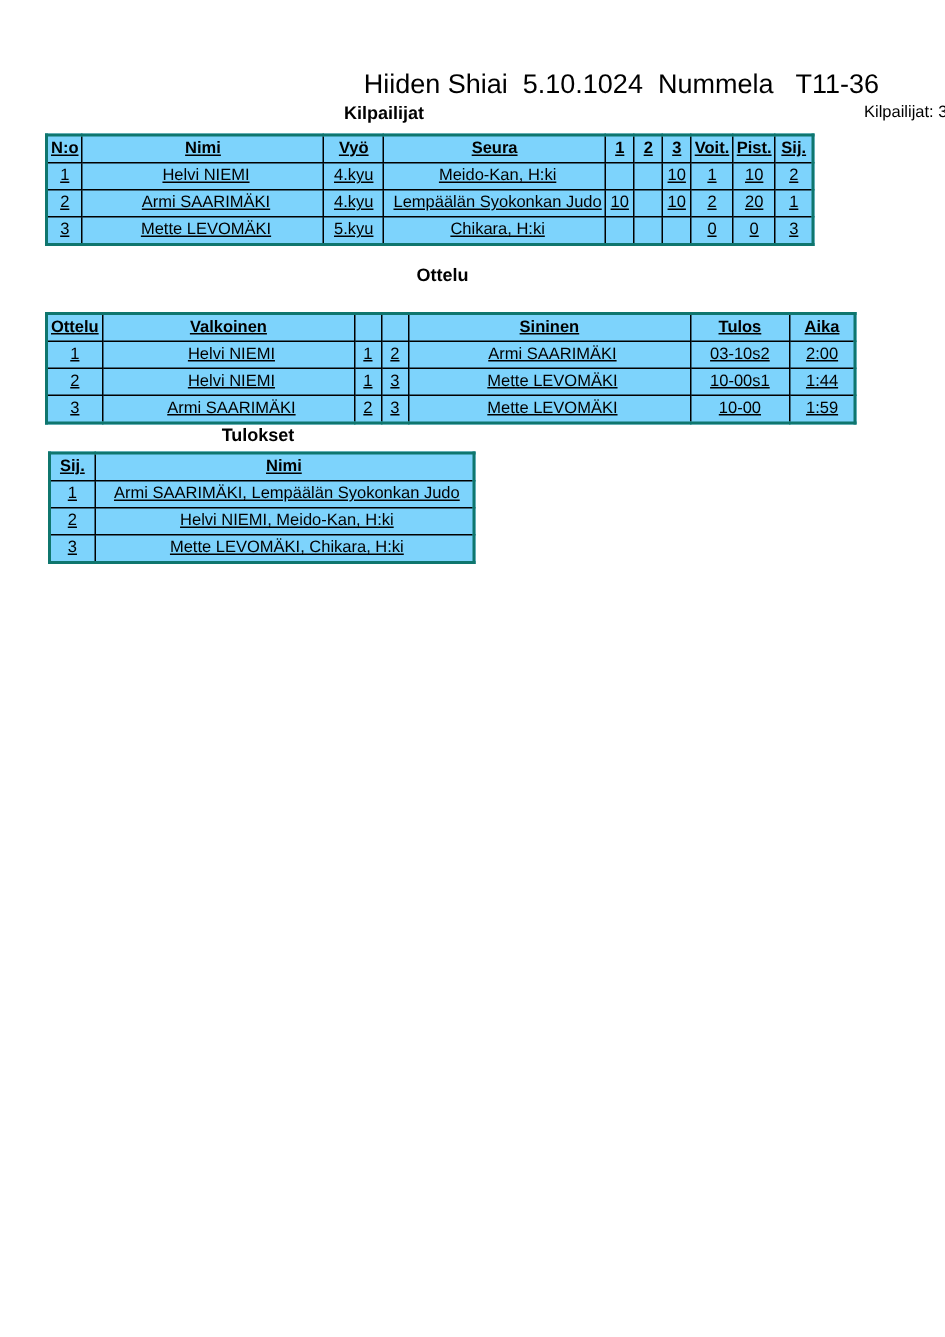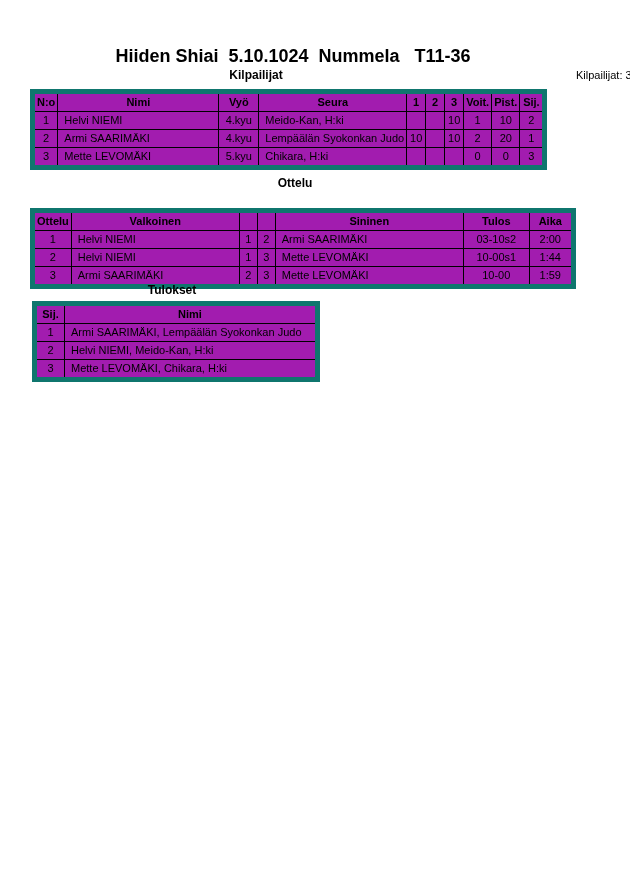--- a/index.html
+++ b/index.html
@@ -10,56 +10,57 @@
     background: #ffffff;
     color: #000000;
     font-family: "Liberation Sans", sans-serif;
     overflow: hidden;
   }
   .title {
     position: absolute;
     top: 46px;
     left: 0;
     width: 586px;
-    text-align: center;
+    text-align: right;
     font-size: 18px;
-    font-weight: bold;
+    font-weight: normal;
     white-space: pre;
   }
   .h2 {
     position: absolute;
     font-size: 12px;
     font-weight: bold;
     transform: translateX(-50%);
     white-space: nowrap;
   }
   .note {
     position: absolute;
     font-size: 11px;
     white-space: nowrap;
   }
   table.t {
     position: absolute;
     border-collapse: collapse;
     table-layout: fixed;
-    border: 5px solid #0f766e;
-    background: #a21caf;
+    border: 2px solid #0f766e;
+    background: #7dd3fc;
+    text-decoration: underline;
   }
   table.t th, table.t td {
     border: 1px solid #000;
     font-size: 11px;
     height: 17px;
     line-height: 17px;
     padding: 0 2px;
     text-align: center;
     white-space: nowrap;
     overflow: visible;
   }
   table.t th { font-weight: bold; }
-  table.t td.l { text-align: left; padding-left: 6px; }
+  table.t td.l { text-align: center; padding-left: 6px; }
 </style>
 </head>
 <body>
 
 <div class="page">
 
   <div class="title">Hiiden Shiai  5.10.1024  Nummela   T11-36</div>
 
   <div class="h2" style="left:236px; top:68px;margin-left:20px;">Kilpailijat</div>
   <div class="note" style="left:546px; top:69px;margin-left:30px;">Kilpailijat: 3</div>

